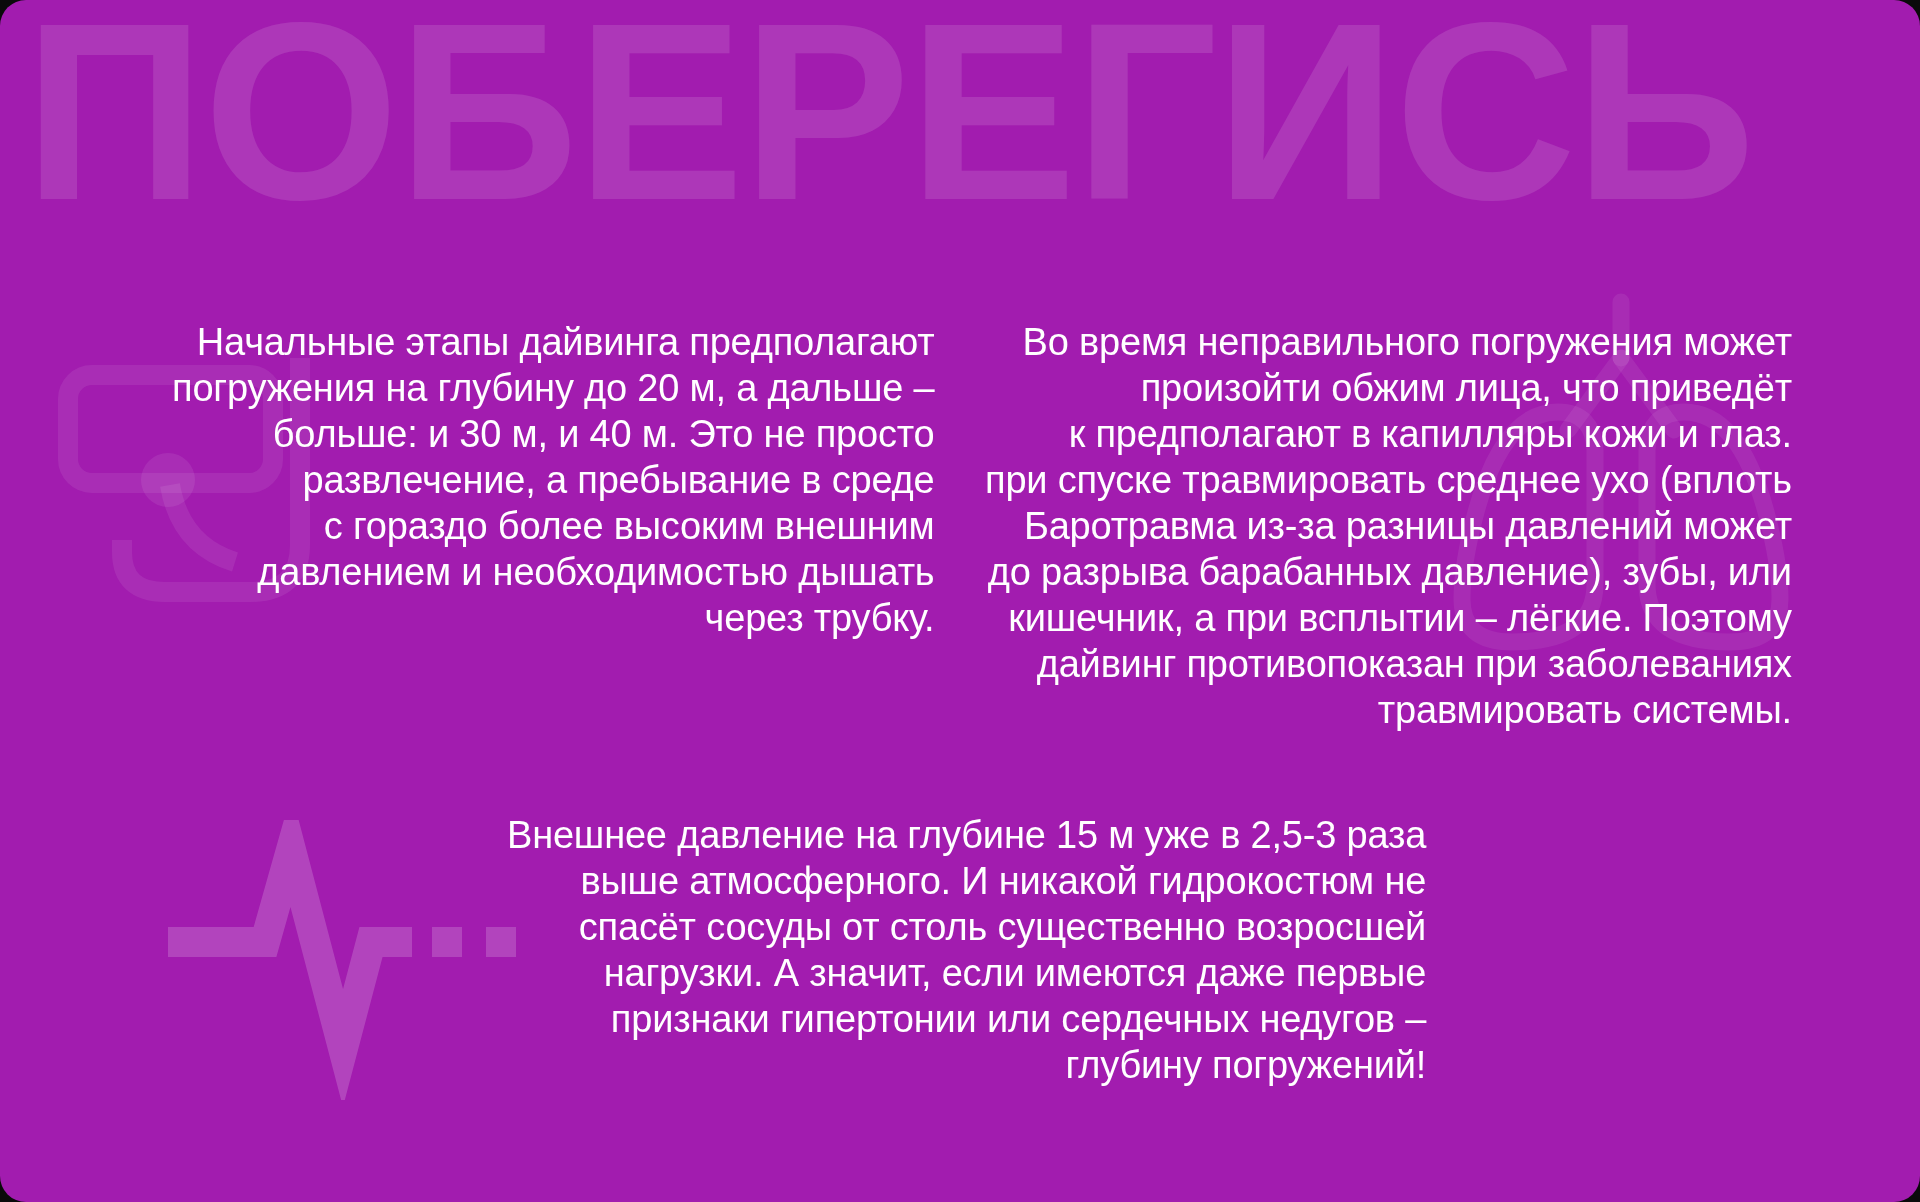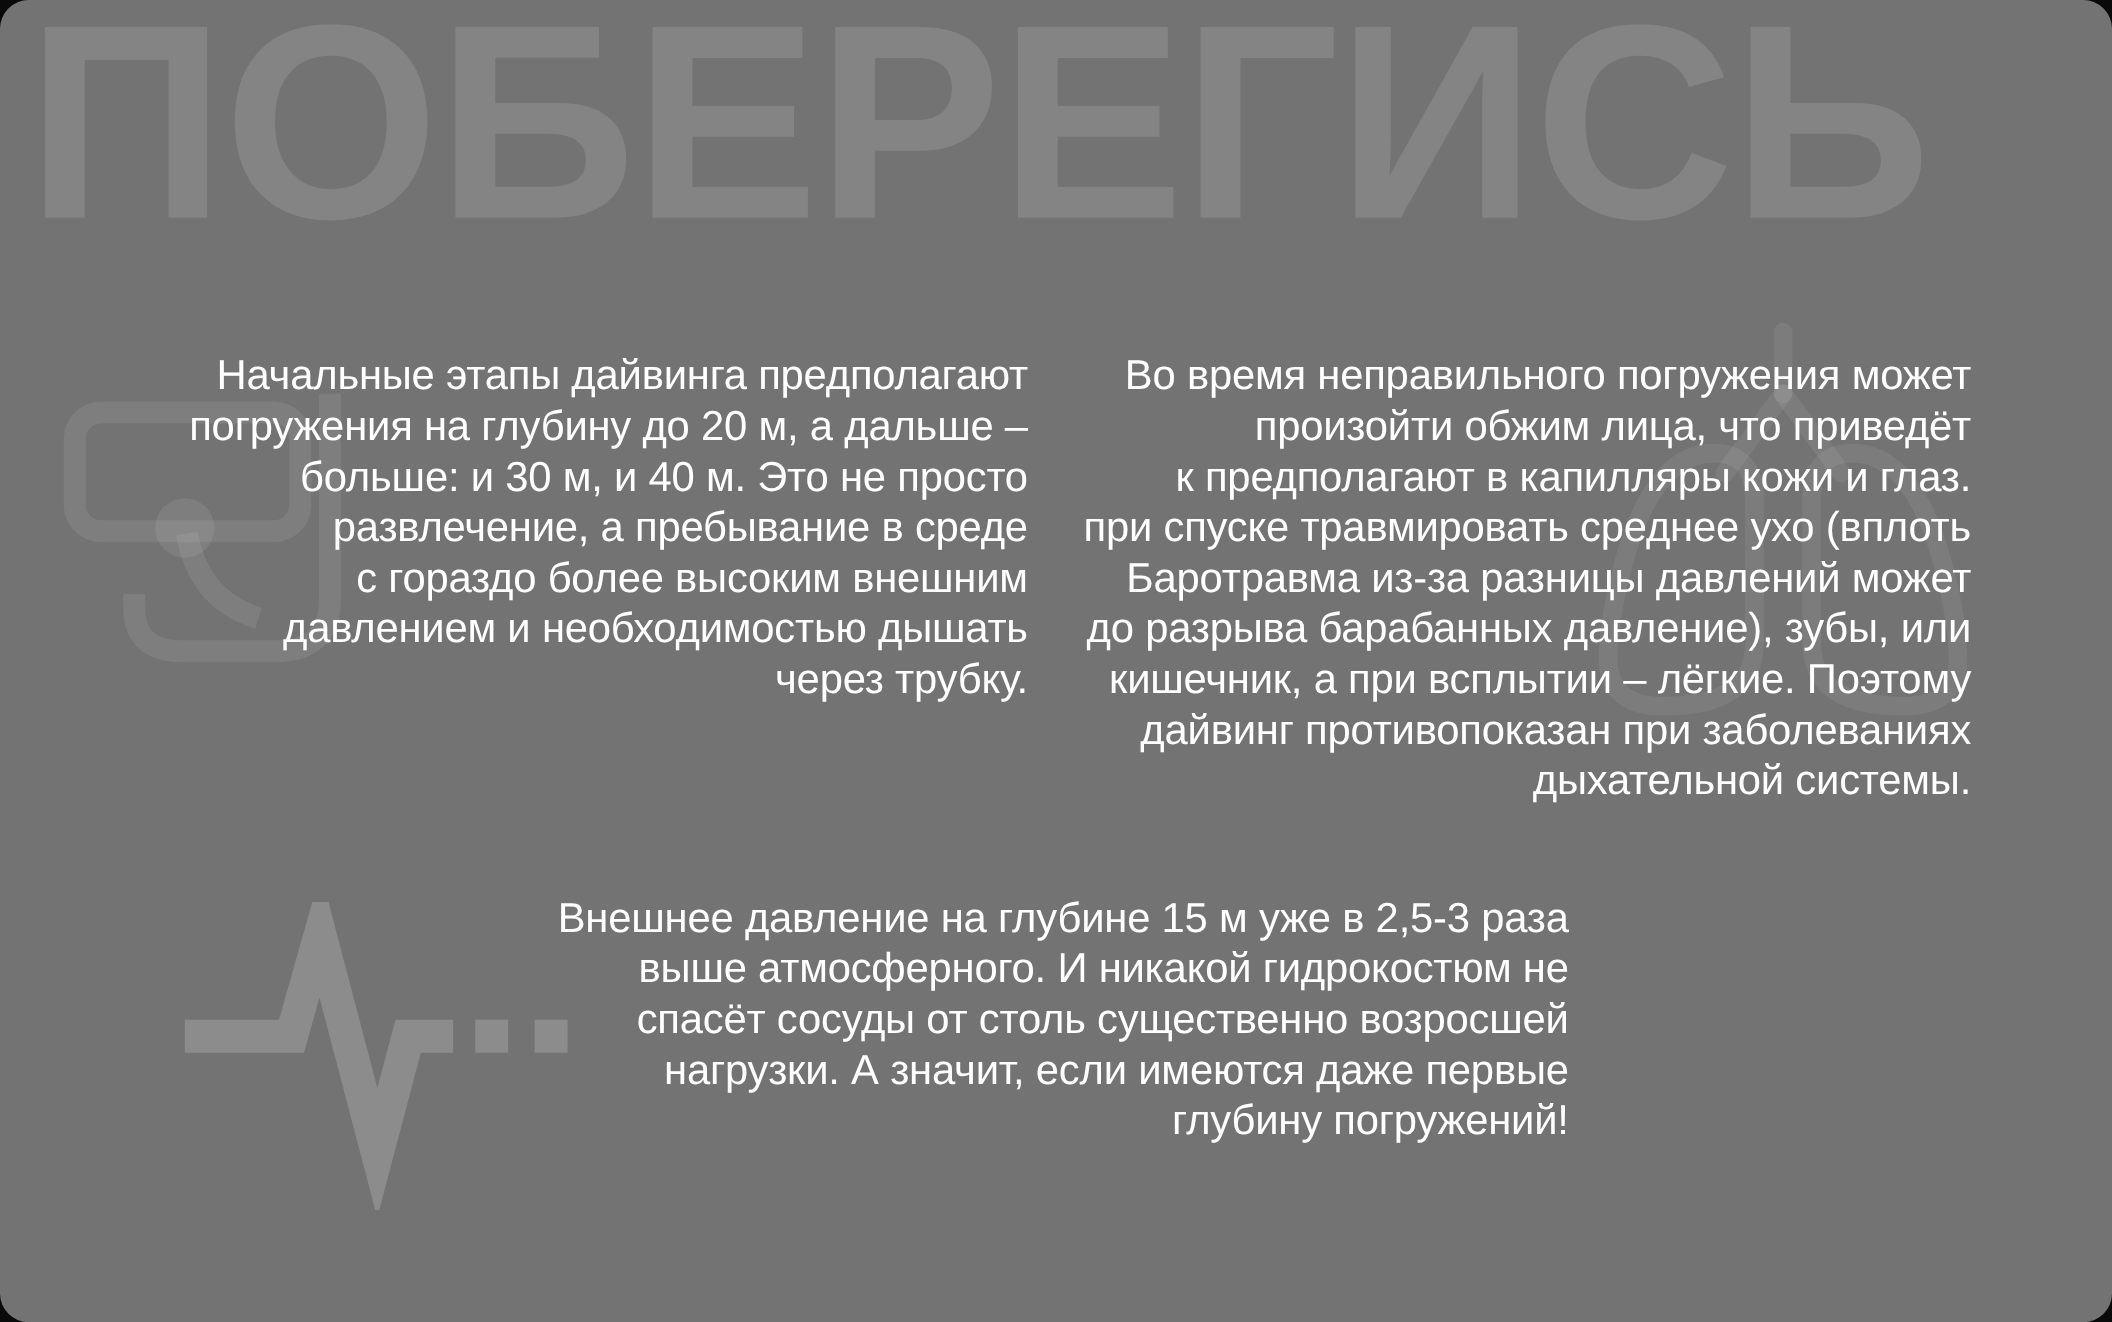--- a/index.html
+++ b/index.html
@@ -1,19 +1,19 @@
 <!DOCTYPE html>
 <html><head>
 <meta charset="utf-8">
 <style>
   html,body{margin:0;padding:0;background:#0a0a0a;}
   .card{
     position:relative;
     width:1920px;height:1202px;
-    background:#737373;
+    background:#a21caf;
     border-radius:26px;
     overflow:hidden;
     font-family:"Liberation Sans","DejaVu Sans",sans-serif;
   }
   .watermark{
     position:absolute;
     top:-14px;left:24px;
     font-size:252px;
     font-weight:700;
     line-height:1;
@@ -83,24 +83,25 @@
 
   <div class="para para-right">
       <div class="line">Во время неправильного погружения может</div>
       <div class="line">произойти обжим лица, что приведёт</div>
       <div class="line">к предполагают в капилляры кожи и глаз.</div>
       <div class="line">при спуске травмировать среднее ухо (вплоть</div>
       <div class="line">Баротравма из-за разницы давлений может</div>
       <div class="line">до разрыва барабанных давление), зубы, или</div>
       <div class="line">кишечник, а при всплытии – лёгкие. Поэтому</div>
       <div class="line">дайвинг противопоказан при заболеваниях</div>
-      <div class="line">дыхательной системы.</div>
+      <div class="line">травмировать системы.</div>
     </div>
 
   <div class="para para-bottom">
       <div class="line">Внешнее давление на глубине 15 м уже в 2,5-3 раза</div>
       <div class="line">выше атмосферного. И никакой гидрокостюм не</div>
       <div class="line">спасёт сосуды от столь существенно возросшей</div>
       <div class="line">нагрузки. А значит, если имеются даже первые</div>
+      <div class="line">признаки гипертонии или сердечных недугов –</div>
       <div class="line">глубину погружений!</div>
     </div>
 
 </div>
 
 </body></html>

